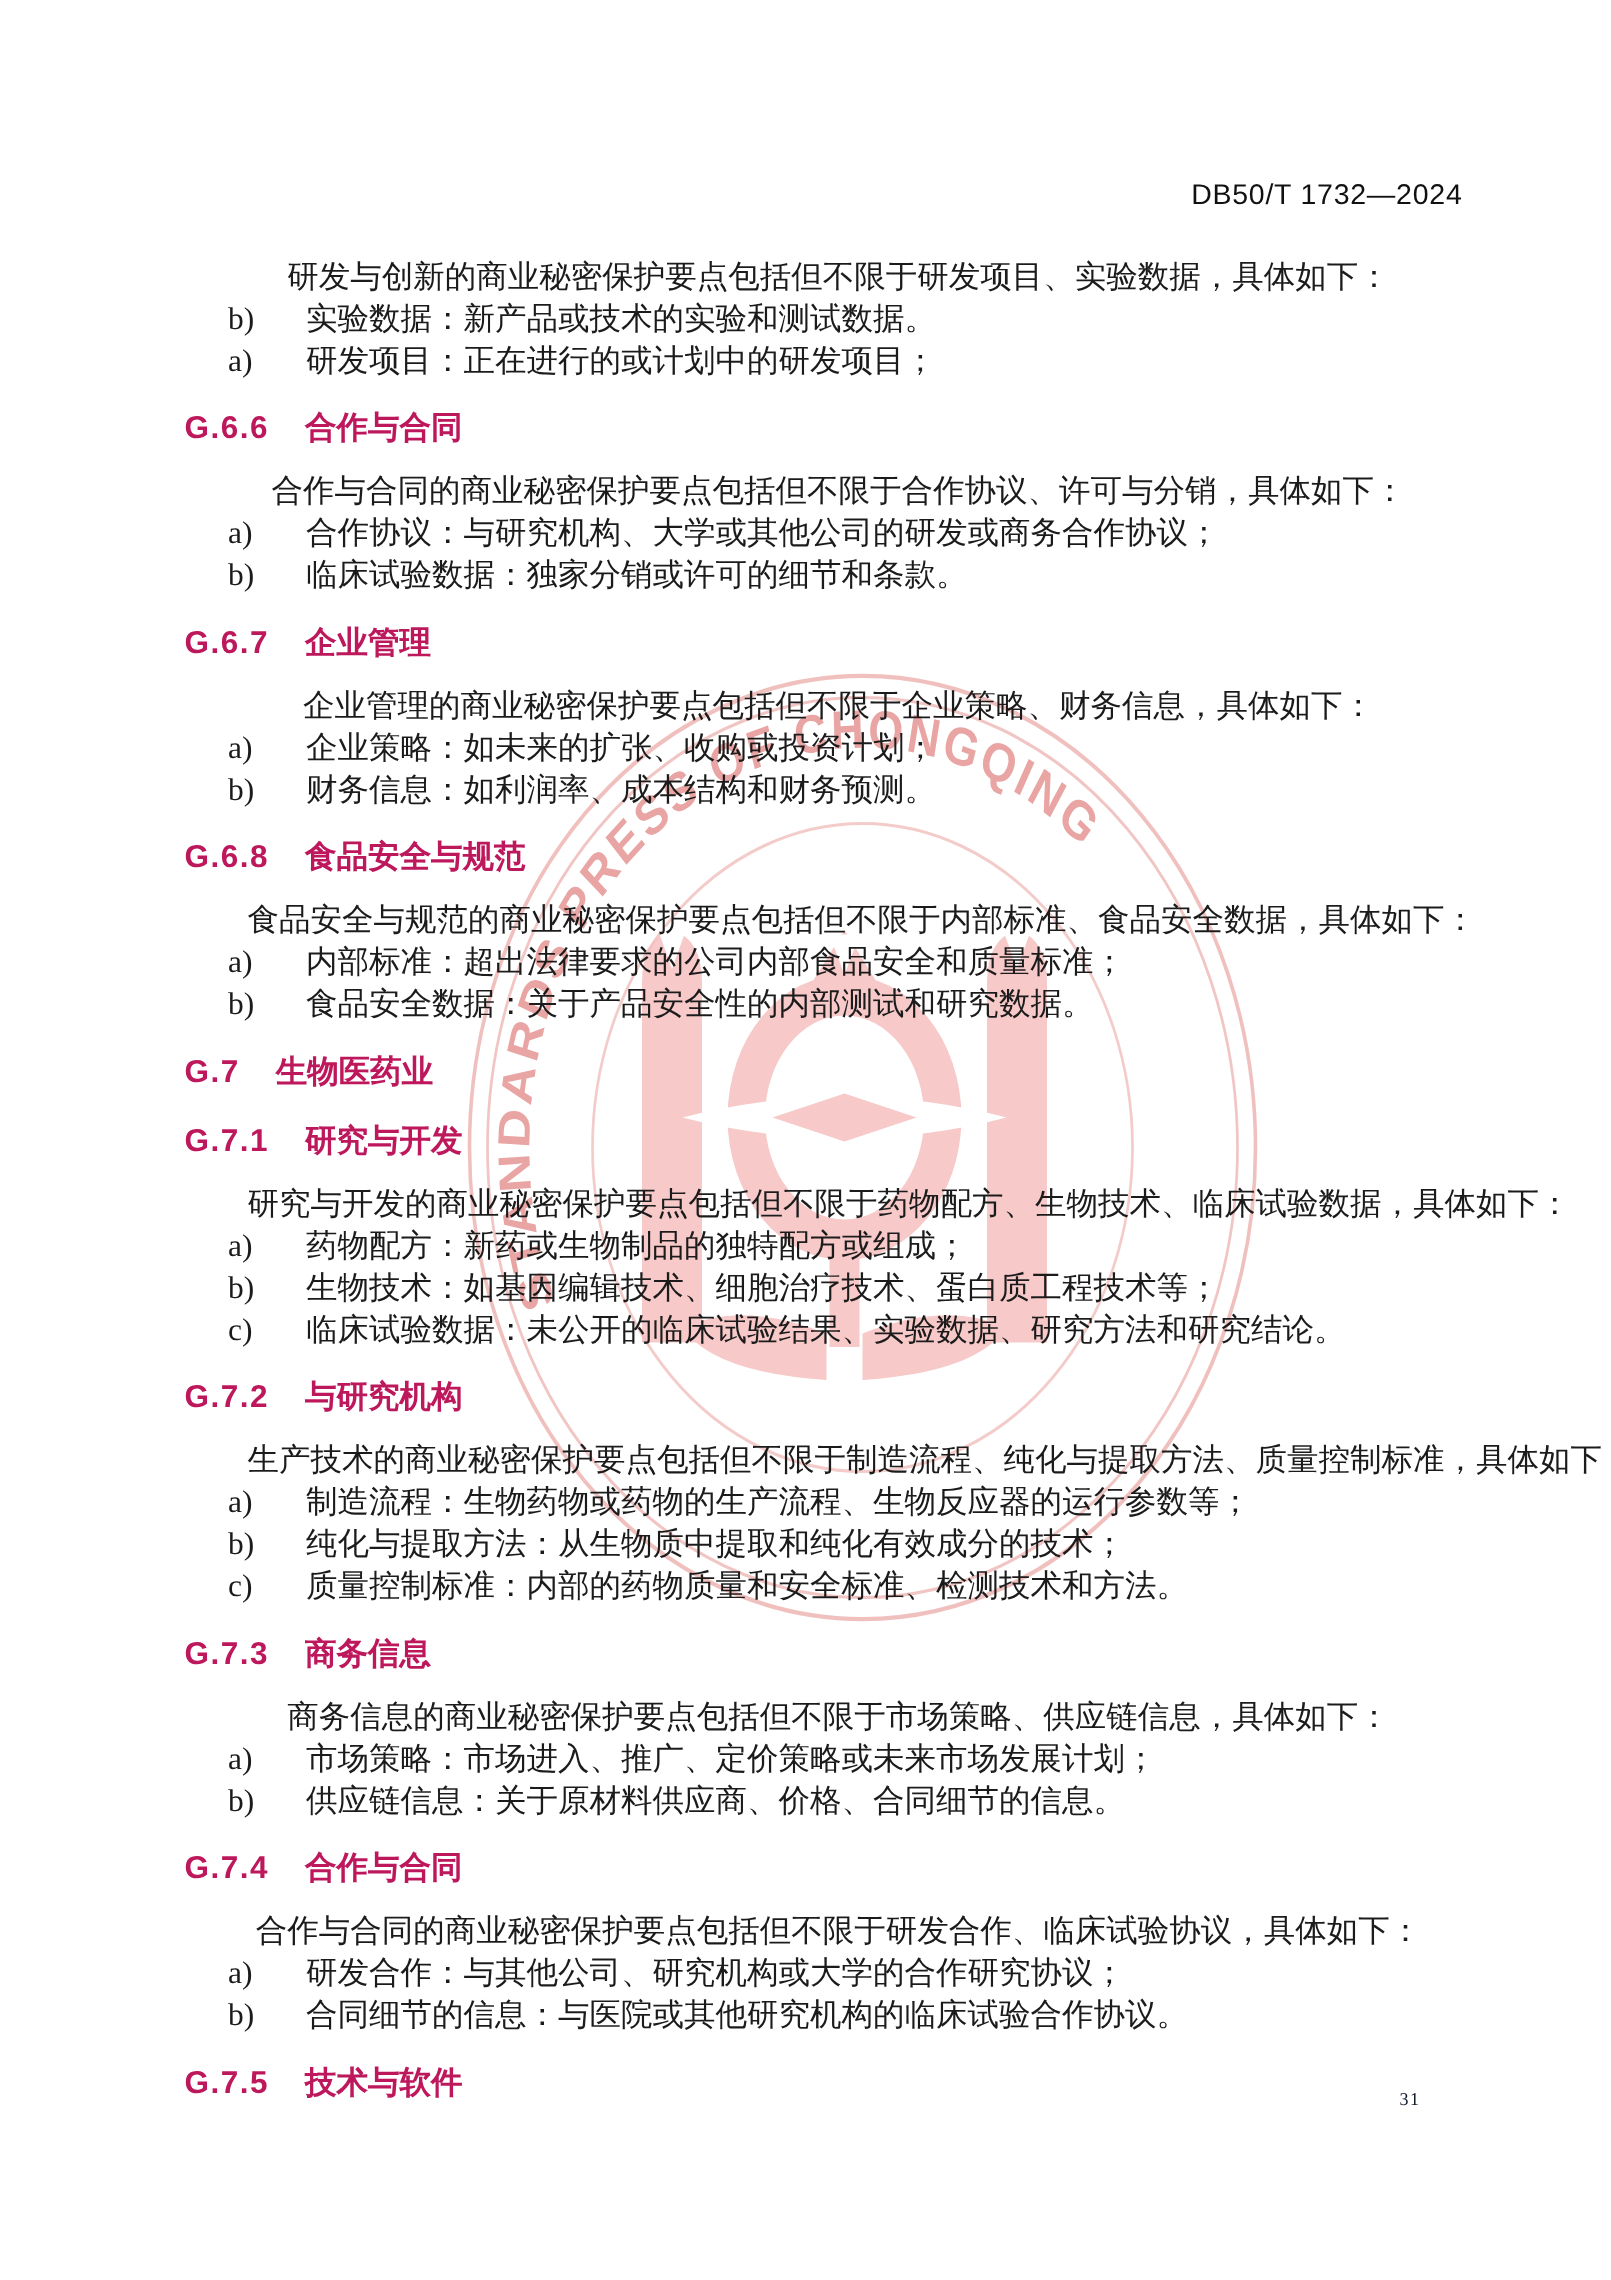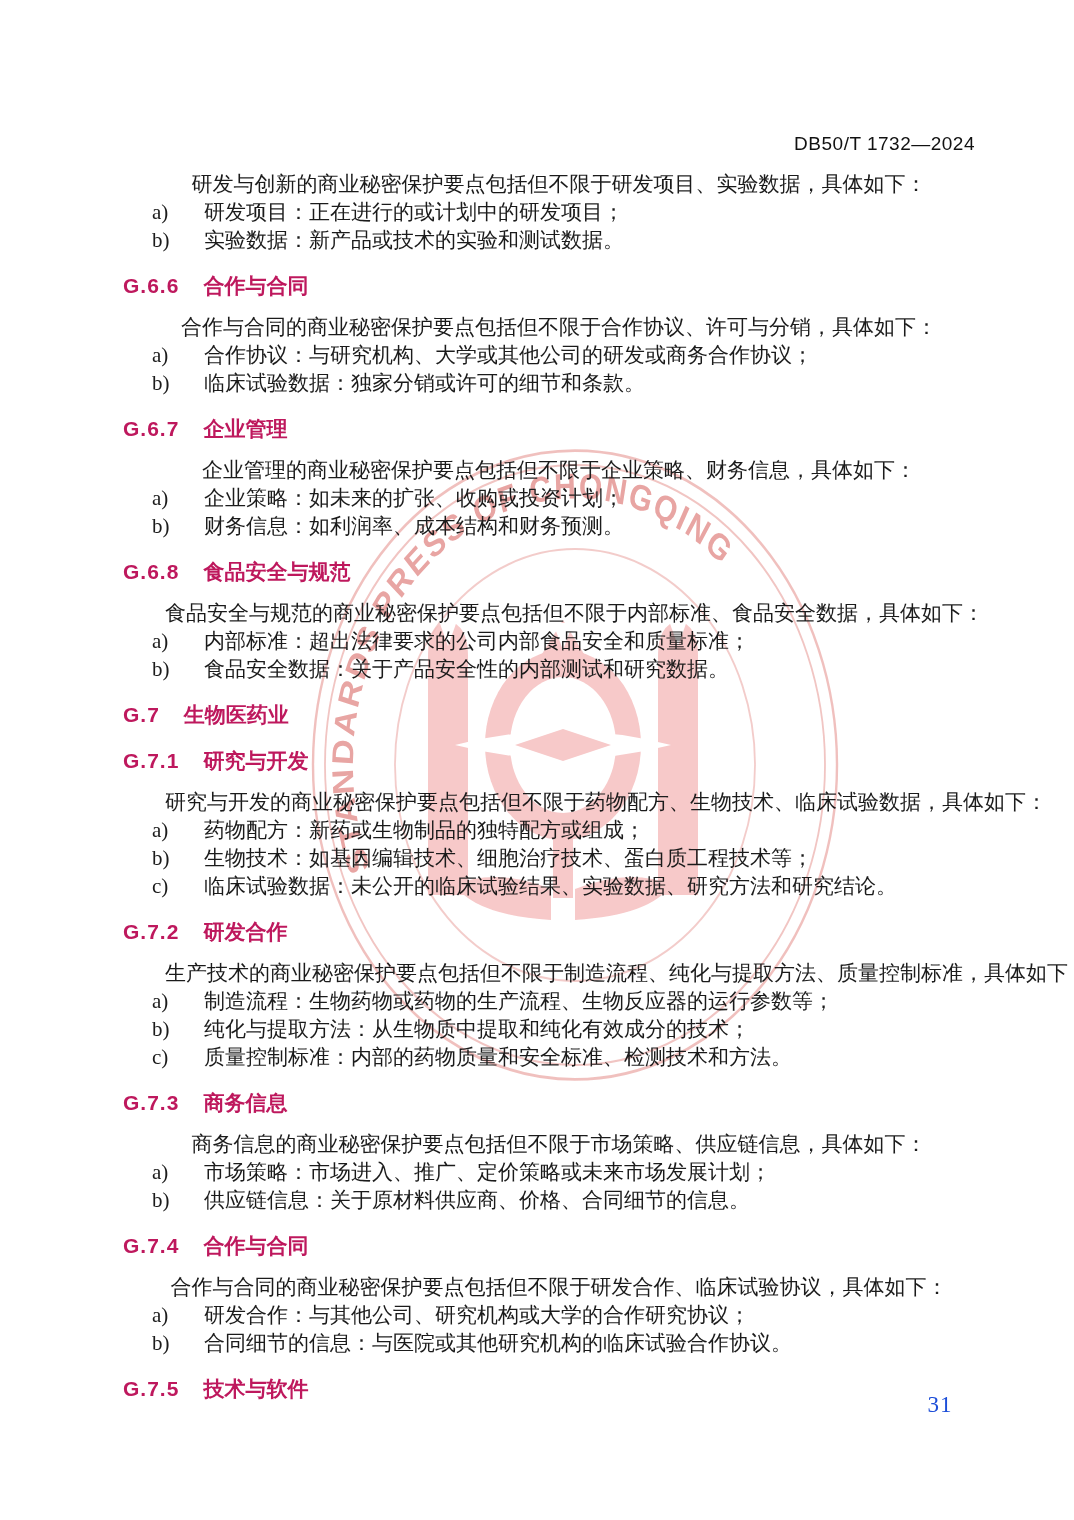--- a/index.html
+++ b/index.html
@@ -7,21 +7,21 @@
   .page {
     position:relative;
     width:1074px; height:1520px;
     margin:0 auto;
     background:#ffffff;
     overflow:hidden;
     font-family:"Liberation Serif","DejaVu Serif",serif;
     color:#1b1b1b;
   }
   .doc-code {
-    position:absolute; top:133px; right:99px;
+    position:absolute; top:120px; right:99px;
     font-family:"Liberation Sans","DejaVu Sans",sans-serif;
     font-size:19px; letter-spacing:0.5px; color:#111;
   }
   .watermark {
     position:absolute; left:280px; top:420px;
     width:600px; height:680px;
     z-index:0; pointer-events:none;
   }
   .content {
     position:absolute; left:123px; top:170px; width:830px;
@@ -37,21 +37,21 @@
     white-space:nowrap;
   }
   .heading .hno { display:inline-block; margin-right:24px; letter-spacing:1px; }
   .intro {
     margin:0; text-indent:42px; white-space:nowrap;text-align:center;
   }
   .itm { margin:0; padding-left:29px; white-space:nowrap; }
   .itm .lbl { display:inline-block; width:52px; }
   .page-number {
     position:absolute; top:1392px; left:910px; width:60px;
-    text-align:center; font-size:23px; color:#1d4ed8;
+    text-align:center; font-size:12px; color:#0f172a;
     z-index:1; letter-spacing:1px;
   }
 </style>
 </head>
 <body>
 
 <div class="page">
 
   <svg class="watermark" viewBox="0 0 600 680" opacity="0.82">
     <g transform="translate(295,345)">
@@ -87,22 +87,22 @@
       <path d="M295,500 Q371,495 391,465 Q351,447 295,469 Z"></path>
     </g>
   </svg>
 
   <div class="doc-code">DB50/T 1732—2024</div>
 
   <div class="content">
 
     <div class="sec">
       <p class="intro">研发与创新的商业秘密保护要点包括但不限于研发项目、实验数据，具体如下：</p>
+      <p class="itm"><span class="lbl">b)</span><span>实验数据：新产品或技术的实验和测试数据。</span></p>
       <p class="itm"><span class="lbl">a)</span><span>研发项目：正在进行的或计划中的研发项目；</span></p>
-      <p class="itm"><span class="lbl">b)</span><span>实验数据：新产品或技术的实验和测试数据。</span></p>
     </div>
 
     <div class="sec">
       <h3 class="heading"><span class="hno">G.6.6</span><span>合作与合同</span></h3>
       <p class="intro">合作与合同的商业秘密保护要点包括但不限于合作协议、许可与分销，具体如下：</p>
       <p class="itm"><span class="lbl">a)</span><span>合作协议：与研究机构、大学或其他公司的研发或商务合作协议；</span></p>
       <p class="itm"><span class="lbl">b)</span><span>临床试验数据：独家分销或许可的细节和条款。</span></p>
     </div>
 
     <div class="sec">
@@ -125,21 +125,21 @@
 
     <div class="sec">
       <h3 class="heading"><span class="hno">G.7.1</span><span>研究与开发</span></h3>
       <p class="intro">研究与开发的商业秘密保护要点包括但不限于药物配方、生物技术、临床试验数据，具体如下：</p>
       <p class="itm"><span class="lbl">a)</span><span>药物配方：新药或生物制品的独特配方或组成；</span></p>
       <p class="itm"><span class="lbl">b)</span><span>生物技术：如基因编辑技术、细胞治疗技术、蛋白质工程技术等；</span></p>
       <p class="itm"><span class="lbl">c)</span><span>临床试验数据：未公开的临床试验结果、实验数据、研究方法和研究结论。</span></p>
     </div>
 
     <div class="sec">
-      <h3 class="heading"><span class="hno">G.7.2</span><span>研发合作</span></h3>
+      <h3 class="heading"><span class="hno">G.7.2</span><span>与研究机构</span></h3>
       <p class="intro">生产技术的商业秘密保护要点包括但不限于制造流程、纯化与提取方法、质量控制标准，具体如下：</p>
       <p class="itm"><span class="lbl">a)</span><span>制造流程：生物药物或药物的生产流程、生物反应器的运行参数等；</span></p>
       <p class="itm"><span class="lbl">b)</span><span>纯化与提取方法：从生物质中提取和纯化有效成分的技术；</span></p>
       <p class="itm"><span class="lbl">c)</span><span>质量控制标准：内部的药物质量和安全标准、检测技术和方法。</span></p>
     </div>
 
     <div class="sec">
       <h3 class="heading"><span class="hno">G.7.3</span><span>商务信息</span></h3>
       <p class="intro">商务信息的商业秘密保护要点包括但不限于市场策略、供应链信息，具体如下：</p>
       <p class="itm"><span class="lbl">a)</span><span>市场策略：市场进入、推广、定价策略或未来市场发展计划；</span></p>

